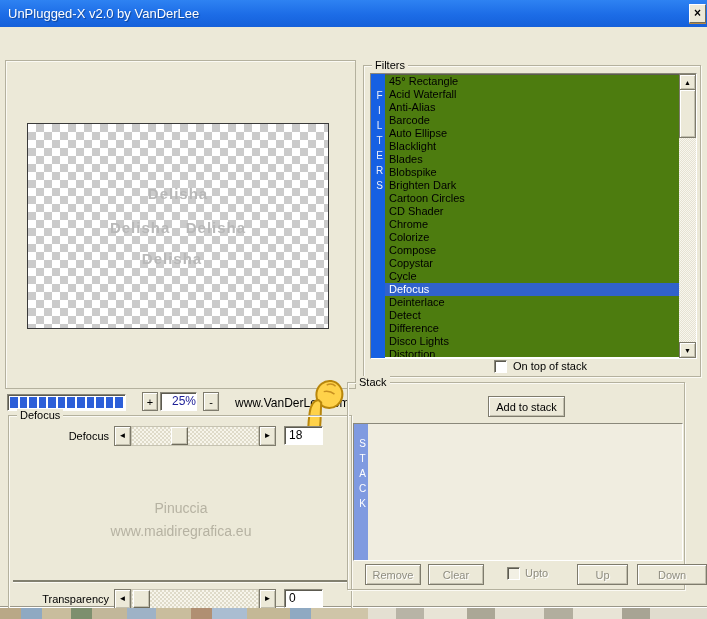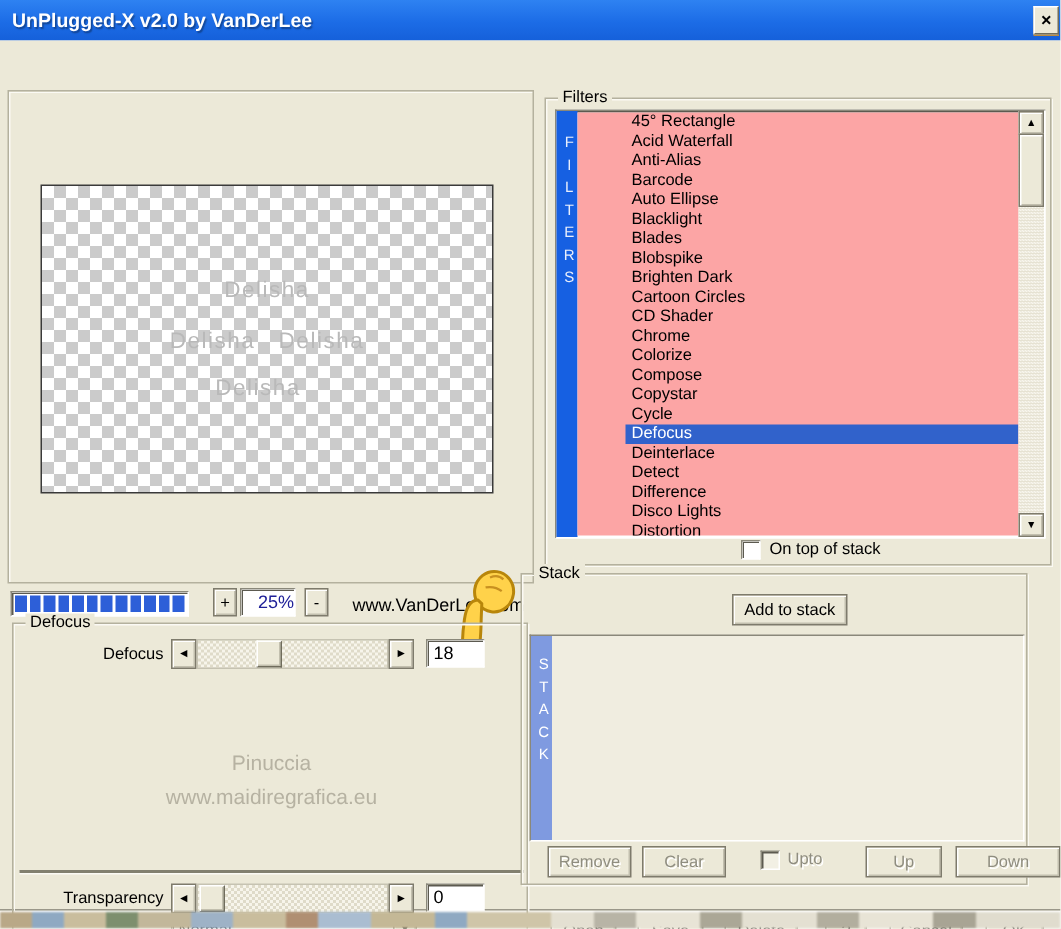--- a/index.html
+++ b/index.html
@@ -4,21 +4,21 @@
 <style>
   * { margin:0; padding:0; box-sizing:border-box; }
   html,body { width:707px; height:619px; }
   body { font-family:"Liberation Sans", sans-serif; font-size:11px; color:#000; background:#fff; overflow:hidden; }
   #window { position:relative; width:707px; height:619px; }
 
   
   .titlebar { position:absolute; left:0; top:0; width:707px; height:27px;
     background:linear-gradient(180deg,#2e82f2 0%,#1c6ce6 55%,#1560da 100%);
     display:flex; align-items:center; padding-left:8px; }
-  .title-text { color:#fff; font-weight:bold; font-size:13px; text-shadow:1px 1px 1px rgba(0,0,0,.35); }
+  .title-text { color:#fff; font-weight:normal; font-size:13px; text-shadow:1px 1px 1px rgba(0,0,0,.35); }
   .close-btn { position:absolute; left:689px; top:4px; width:17px; height:19px;
     background:#ece9d8; border:1px solid; border-color:#fff #6f6c5c #6f6c5c #fff;
     box-shadow:0 1px 0 #b98a43; font-weight:bold; font-size:12px; line-height:16px; text-align:center; color:#000; }
 
   
   .dlg-body { position:absolute; left:0; top:27px; width:707px; height:580px; background:#ece9d8; border-bottom:1px solid #9a9789; }
 
   
   .raised { background:#ece9d8; border:1px solid #7e7b6c;
     box-shadow:inset 1px 1px 0 #ffffff, inset -1px -1px 0 #c2bfae; }
@@ -27,21 +27,21 @@
   .groupbox { position:absolute; border:1px solid #b4b19e; box-shadow:inset 1px 1px 0 #fbfaf4, 1px 1px 0 #fbfaf4; }
   .legend { position:absolute; top:-7px; left:8px; background:#ece9d8; padding:0 3px; font-size:11px; }
   .btn { position:absolute; display:flex; align-items:center; justify-content:center; font-size:11px; cursor:default; }
   .btn.disabled { color:#8f8d80; text-shadow:1px 1px 0 #fff; }
   .arrow-btn { font-size:8px; line-height:1; }
   .vstrip { position:absolute; left:0; top:0; bottom:0; width:14px; color:#e8eefc;
     writing-mode:vertical-rl; text-orientation:upright; font-size:10px; letter-spacing:4px; text-align:left; }
 
   
   .preview-panel { position:absolute; left:5px; top:33px; width:351px; height:329px;
-    border:1px solid #b4b19e; box-shadow:inset 1px 1px 0 #fbfaf4; }
+    border:1px solid #b4b19e; box-shadow:inset 1px 1px 0 #fbfaf4;font-weight:bold; }
   .preview-img { position:absolute; left:21px; top:62px; width:302px; height:206px; border:1px solid #3a3a3a;
     background-image:conic-gradient(#cbcbcb 25%, #ffffff 25% 50%, #cbcbcb 50% 75%, #ffffff 75%);
     background-size:16px 16px; }
   .delisha { position:absolute; left:0; width:100%; text-align:center; color:#b9b9b9; font-size:15px; letter-spacing:1px; }
 
   
   .progress { position:absolute; left:7px; top:367px; width:119px; height:17px; display:flex; gap:2px; padding:2px; }
   .pblock { flex:1; background:#2d5fd8; }
   .zoom-display { position:absolute; left:160px; top:365px; width:37px; height:19px;
     color:#1f2098; text-align:right; line-height:17px; font-size:12px; }
@@ -51,21 +51,21 @@
   .slider-track { position:absolute; height:20px;
     background-image:conic-gradient(#f7f5eb 25%, #dfdbc9 25% 50%, #f7f5eb 50% 75%, #dfdbc9 75%);
     background-size:4px 4px; border:1px solid #c6c3b2; }
   .slider-thumb { position:absolute; top:0; width:17px; height:18px; background:#ece9d8;
     border:1px solid; border-color:#fff #6f6c5c #6f6c5c #fff; box-shadow:inset -1px -1px 0 #c2bfae; }
   .value-box { position:absolute; width:39px; height:19px; font-size:12px; padding-left:4px; line-height:17px; }
 
   
   .listbox { position:absolute; left:6px; top:7px; width:327px; height:286px; }
   .filters-strip { background:#1660e2; }
-  .list-rows { position:absolute; left:14px; top:1px; right:17px; bottom:1px; overflow:hidden; background:#fca5a5;padding-left:32px; }
+  .list-rows { position:absolute; left:14px; top:1px; right:17px; bottom:1px; overflow:hidden; background:#4d7c0f; }
   .list-row { height:13px; line-height:13px; padding-left:4px; white-space:nowrap; }
   .list-row.selected { background:#3162cb; color:#fff; }
   .vscroll { position:absolute; right:0; top:0; width:17px; height:100%;
     background-image:conic-gradient(#f8f6ee 25%, #e6e2d2 25% 50%, #f8f6ee 50% 75%, #e6e2d2 75%); background-size:2px 2px; }
   .scr-btn { position:absolute; left:0; width:17px; height:16px; text-align:center; font-size:7px; line-height:15px; }
   .scr-thumb { position:absolute; left:0; top:15px; width:17px; height:49px; }
 
   .checkbox { width:13px; height:13px; background:#fff; border:1px solid #8a887a; border-right-color:#fff; border-bottom-color:#fff;
     box-shadow:inset 1px 1px 0 #5c5a50; display:inline-block; }
 

